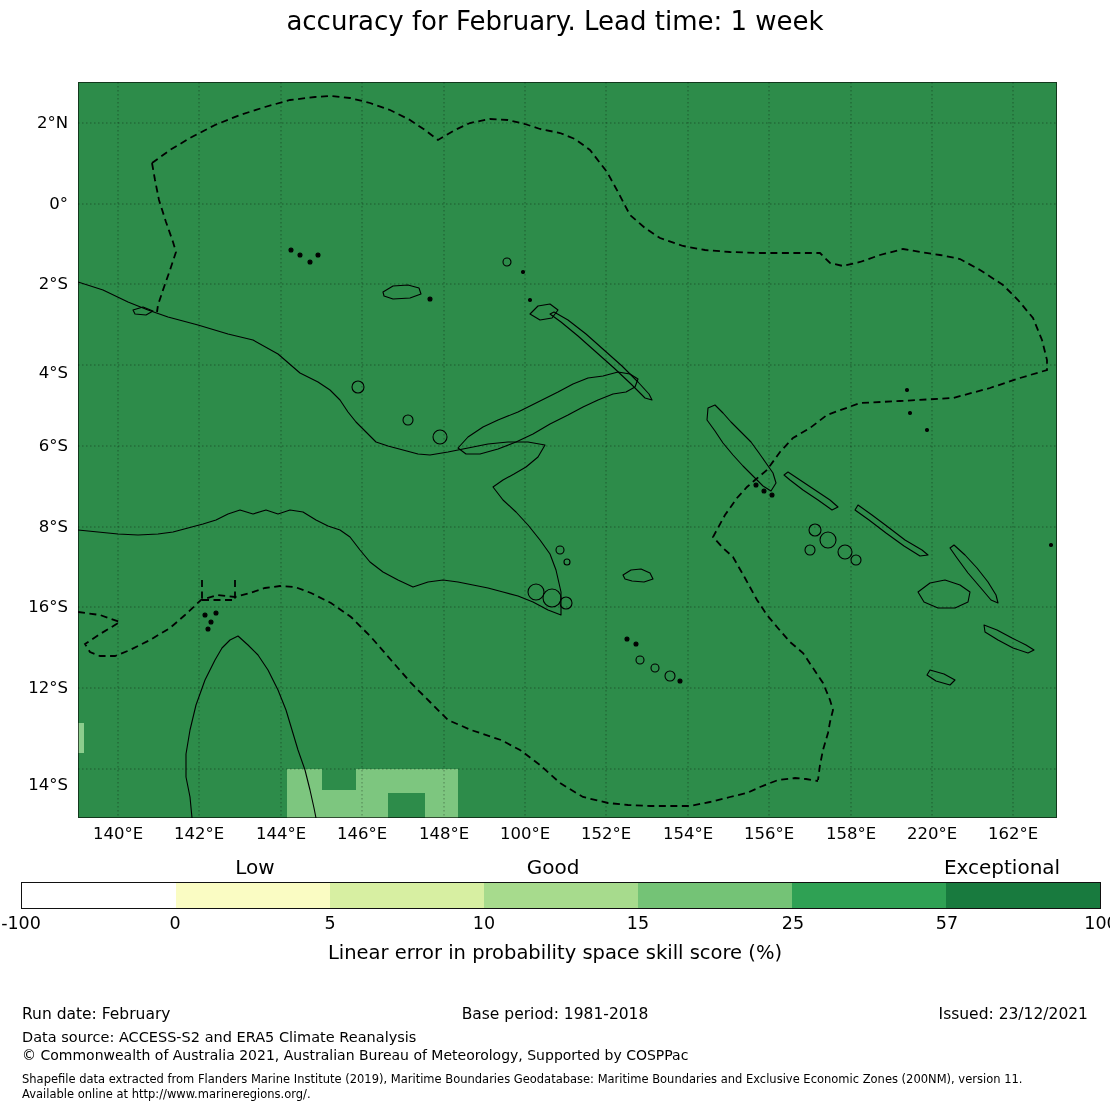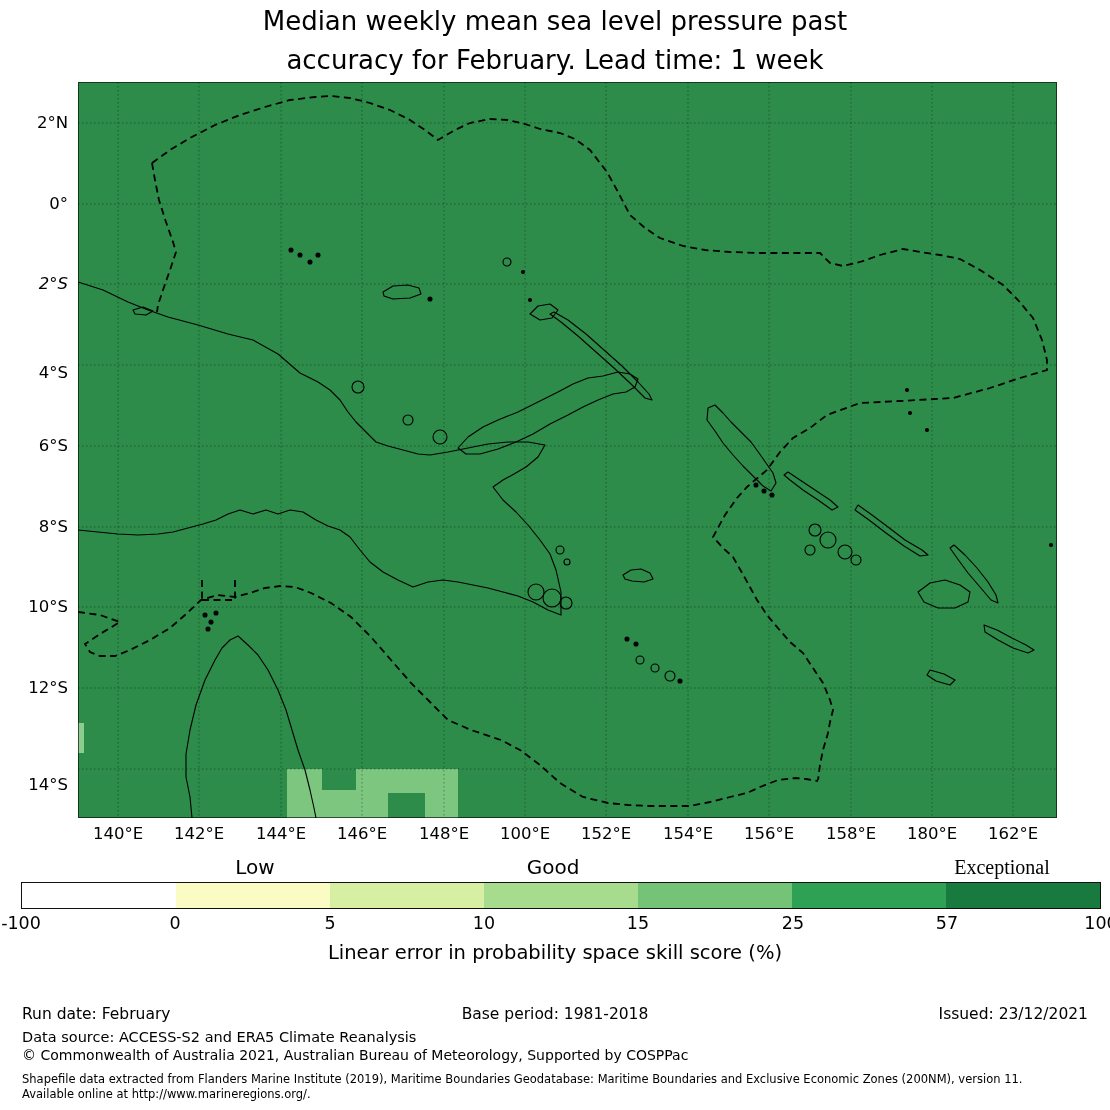--- a/index.html
+++ b/index.html
@@ -23,21 +23,20 @@
   #ft-copy{left:22px;top:1047px;font-size:14px;}
   #ft-shape1{left:22px;top:1072px;font-size:11.5px;}
   #ft-shape2{left:22px;top:1087px;font-size:11.5px;}
 </style>
 </head>
 <body>
 
 <div id="page">
 
   <div id="title">
-    <div>Median weekly mean sea level pressure past</div>
     <div>accuracy for February. Lead time: 1 week</div>
   </div>
 
   <div id="map-frame">
     <svg id="map-svg" width="979" height="736" viewBox="0 0 979 736">
         <rect x="0" y="0" width="979" height="736" fill="#2d8c4a"></rect>
         <rect x="0" y="641" width="6" height="30" fill="#8ccd8d"></rect>
         <rect x="209" y="687" width="35" height="49" fill="#7dc67f"></rect>
         <rect x="244" y="708" width="34" height="28" fill="#7dc67f"></rect>
         <rect x="278" y="687" width="102" height="24" fill="#7dc67f"></rect>
@@ -123,47 +122,47 @@
         <path d="M124 498 L 124 518" fill="none" stroke="#000" stroke-width="1.8" stroke-dasharray="7 4.5"></path>
         <path d="M157 498 L 157 518" fill="none" stroke="#000" stroke-width="1.8" stroke-dasharray="7 4.5"></path>
         <path d="M124 518 L 157 518" fill="none" stroke="#000" stroke-width="1.8" stroke-dasharray="7 4.5"></path>
         <rect x="0.5" y="0.5" width="978" height="735" fill="none" stroke="rgba(0,0,0,0.6)" stroke-width="1"></rect>
       </svg>
   </div>
 
   <div id="y-axis">
       <div class="ytick" style="top: 112px;">2°N</div>
       <div class="ytick" style="top: 193px;">0°</div>
-      <div class="ytick" style="top: 273px; font-style: italic;">2°S</div>
+      <div class="ytick" style="top: 273px;">2°S</div>
       <div class="ytick" style="top: 354px; margin-top: 8px;">4°S</div>
       <div class="ytick" style="top: 435px;">6°S</div>
       <div class="ytick" style="top: 516px;">8°S</div>
-      <div class="ytick" style="top: 596px;">10°S</div>
+      <div class="ytick" style="top: 596px;">16°S</div>
       <div class="ytick" style="top: 677px;">12°S</div>
       <div class="ytick" style="top: 758px; margin-top: 16px;">14°S</div>
     </div>
   <div id="x-axis">
       <div class="xtick" style="left: 78px;">140°E</div>
       <div class="xtick" style="left: 159px;">142°E</div>
       <div class="xtick" style="left: 241px;">144°E</div>
       <div class="xtick" style="left: 322px;">146°E</div>
       <div class="xtick" style="left: 404px;">148°E</div>
       <div class="xtick" style="left: 485px;">100°E</div>
       <div class="xtick" style="left: 566px;">152°E</div>
       <div class="xtick" style="left: 648px;">154°E</div>
       <div class="xtick" style="left: 729px;">156°E</div>
       <div class="xtick" style="left: 811px;">158°E</div>
-      <div class="xtick" style="left: 892px;">180°E</div>
+      <div class="xtick" style="left: 892px;">220°E</div>
       <div class="xtick" style="left: 973px;">162°E</div>
     </div>
 
   <div id="cbar-labels">
       <div class="cbl" style="left: 255px;">Low</div>
       <div class="cbl" style="left: 553px;">Good</div>
-      <div class="cbl" style="left: 1002px; font-family: Liberation Serif, serif;">Exceptional</div>
+      <div class="cbl" style="left: 1002px;">Exceptional</div>
     </div>
   <div id="colorbar">
       <div class="seg" style="background: rgb(255, 255, 255);"></div>
       <div class="seg" style="background: rgb(250, 252, 195);"></div>
       <div class="seg" style="background: rgb(215, 239, 162);"></div>
       <div class="seg" style="background: rgb(167, 219, 141);"></div>
       <div class="seg" style="background: rgb(116, 195, 118);"></div>
       <div class="seg" style="background: rgb(47, 161, 84);"></div>
       <div class="seg" style="background: rgb(24, 122, 62);"></div>
     </div>

